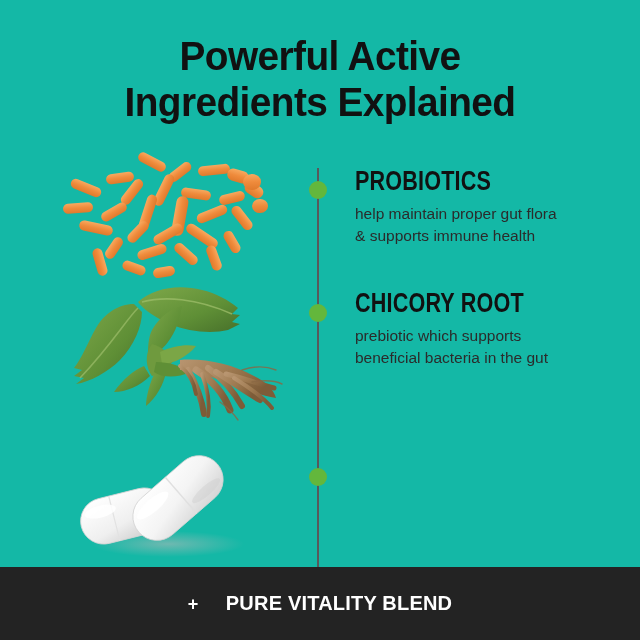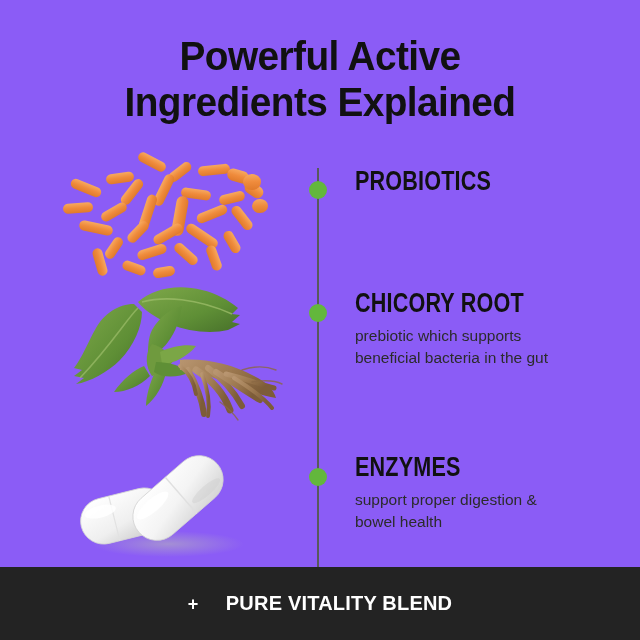--- a/index.html
+++ b/index.html
@@ -5,21 +5,21 @@
 <style>
   html, body {
     margin: 0;
     padding: 0;
     background: #ffffff;
   }
   #page {
     position: relative;
     width: 640px;
     height: 640px;
-    background: #8b5cf6;
+    background: #14b8a6;
     overflow: hidden;
     font-family: "Liberation Sans", "DejaVu Sans", sans-serif;
     -webkit-font-smoothing: antialiased;
   }
 
   
   .title-block {
     position: absolute;
     top: 33px;
     left: 0;
@@ -281,20 +281,21 @@
                 <ellipse cx="0" cy="0" rx="8" ry="7"></ellipse>
               </g>
           </g>
         </svg>
       </div>
 
       <div class="dot"></div>
 
       <div class="text-col">
         <h2 class="item-heading">PROBIOTICS</h2>
+        <p class="item-desc">help maintain proper gut flora &amp; supports immune health</p>
       </div>
     </div>
 
     <div class="row row-2">
 
       <div class="art">
         <svg class="art-svg" width="240" height="150" viewBox="0 0 240 150" aria-hidden="true">
           <defs>
             <linearGradient id="leafg" x1="0" y1="0" x2="1" y2="1">
               <stop offset="0%" stop-color="#7fa84a"></stop>
@@ -390,24 +391,20 @@
             <rect x="-52" y="-24" width="104" height="48" rx="24" fill="url(#capA)" stroke="#d3d3d3" stroke-width="0.8"></rect>
             <path d="M4,-24 L4,24" stroke="#e0e0e0" stroke-width="1.4" fill="none"></path>
             <ellipse cx="-24" cy="-11" rx="20" ry="6.5" fill="#ffffff" opacity="0.9"></ellipse>
             <ellipse cx="26" cy="13" rx="18" ry="5" fill="#cfcfcf" opacity="0.45"></ellipse>
           </g>
         </svg>
       </div>
 
       <div class="dot"></div>
 
-      <div class="text-col">
-        <h2 class="item-heading">ENZYMES</h2>
-        <p class="item-desc">support proper digestion &amp; bowel health</p>
-      </div>
     </div>
 
   </div>
 
   <div class="footer">
     <div class="footer-inner">
       <span class="footer-plus">+</span>
       <span class="footer-text">&nbsp;</span>
       <span class="footer-text">&nbsp;</span>
       <span class="footer-text">PURE VITALITY BLEND</span>

